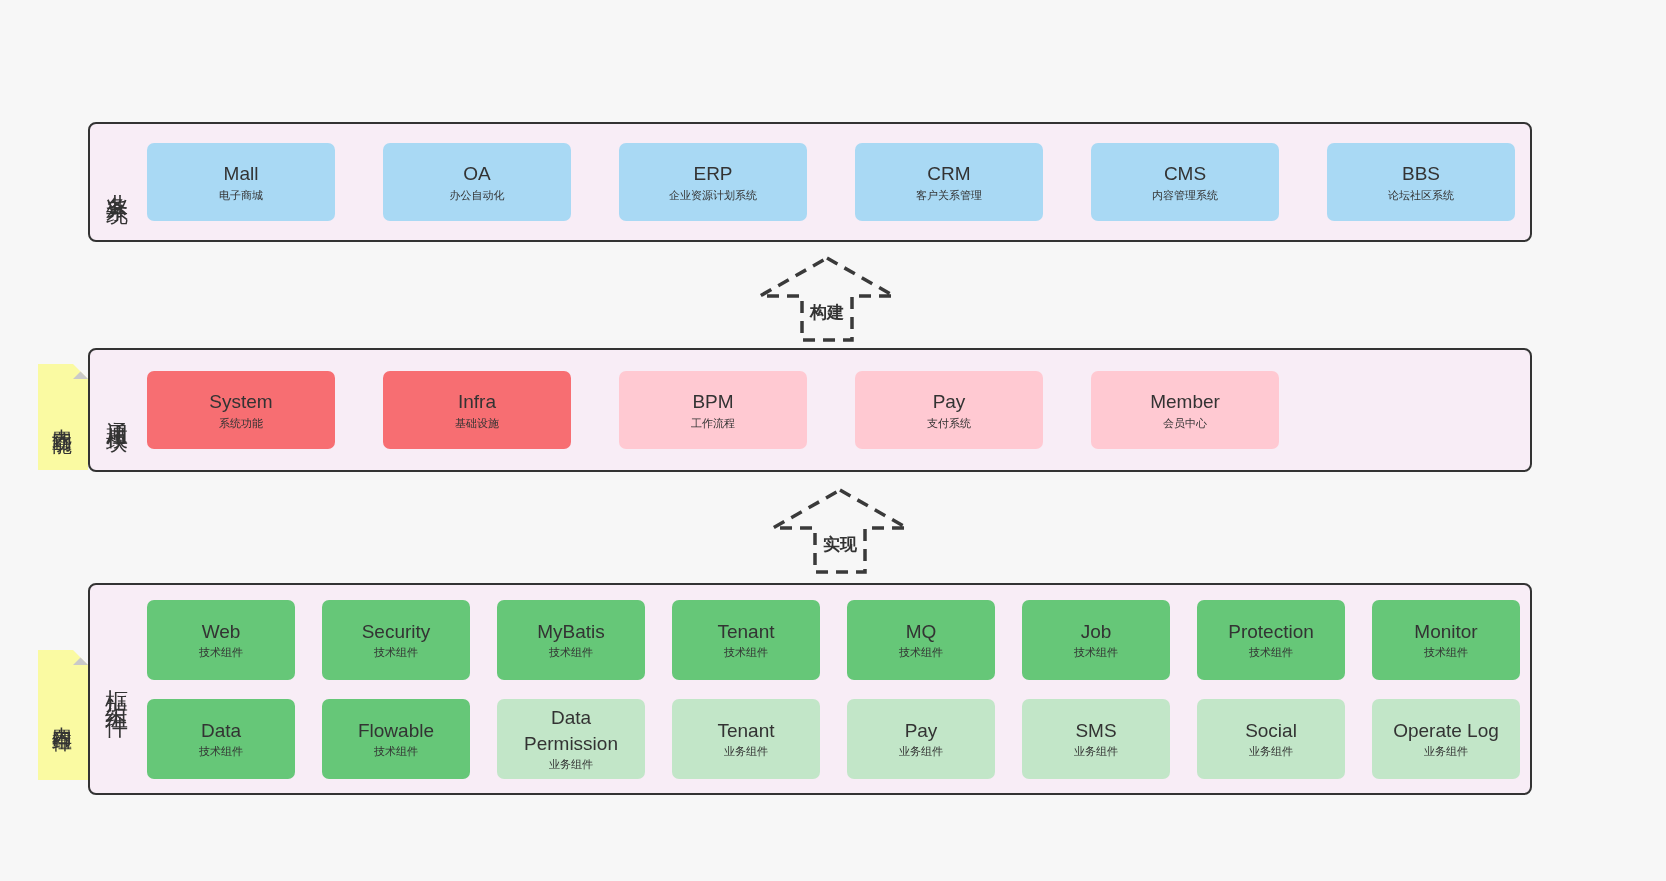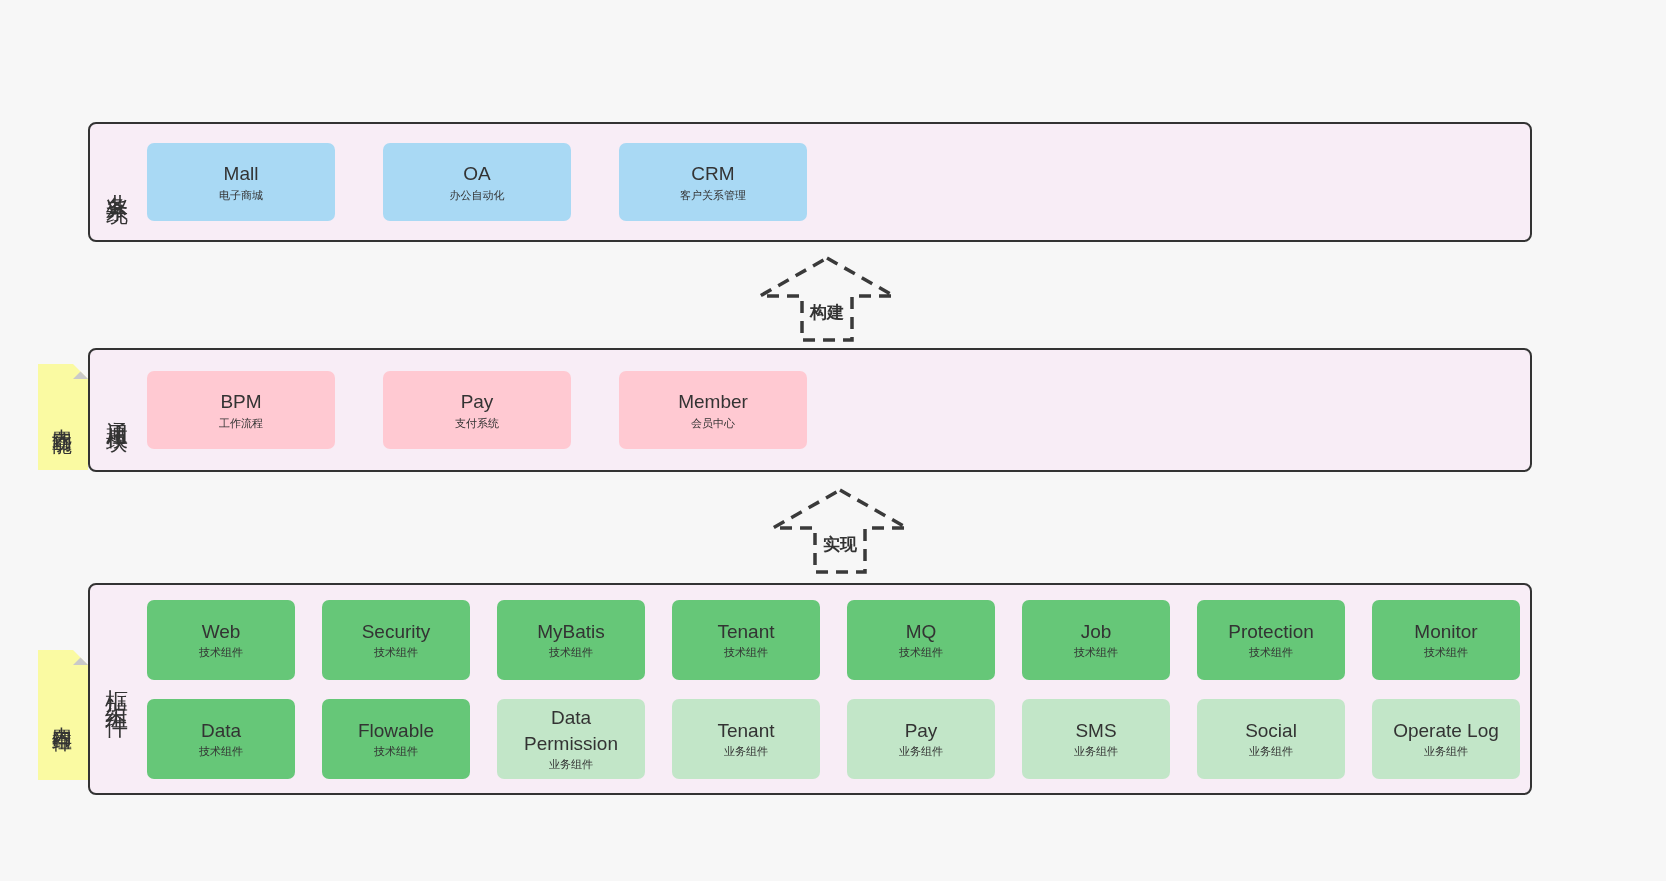--- a/index.html
+++ b/index.html
@@ -130,41 +130,61 @@
   <div class="box-row">
       <div class="box box-blue">
     <div class="box-name">Mall</div>
     <div class="box-desc">电子商城</div>
   </div>
       <div class="box box-blue">
     <div class="box-name">OA</div>
     <div class="box-desc">办公自动化</div>
   </div>
       <div class="box box-blue">
+    <div class="box-name">ERP</div>
+    <div class="box-desc">企业资源计划系统</div>
+  </div>
+      <div class="box box-blue">
     <div class="box-name">CRM</div>
     <div class="box-desc">客户关系管理</div>
+  </div>
+      <div class="box box-blue">
+    <div class="box-name">CMS</div>
+    <div class="box-desc">内容管理系统</div>
+  </div>
+      <div class="box box-blue">
+    <div class="box-name">BBS</div>
+    <div class="box-desc">论坛社区系统</div>
   </div>
     </div>
 </div>
 
 <div class="arrow arrow-build">
   <svg viewBox="0 0 140 88">
     <polygon points="70,3 137,41 95,41 95,85 45,85 45,41 3,41"></polygon>
     <rect x="48" y="44" width="44" height="26" fill="#f7f7f7"></rect>
     <text x="70" y="63" text-anchor="middle">构建</text>
   </svg>
 </div>
 
 <div class="sticky-note note-modules">
   <span class="fold"></span>
   <span class="note-label">内置功能</span>
 </div>
 <div class="panel panel-modules">
   <div class="side-label">通用模块</div>
   <div class="box-row">
+      <div class="box box-red">
+    <div class="box-name">System</div>
+    <div class="box-desc">系统功能</div>
+  </div>
+      <div class="box box-red">
+    <div class="box-name">Infra</div>
+    <div class="box-desc">基础设施</div>
+  </div>
       <div class="box box-pink">
     <div class="box-name">BPM</div>
     <div class="box-desc">工作流程</div>
   </div>
       <div class="box box-pink">
     <div class="box-name">Pay</div>
     <div class="box-desc">支付系统</div>
   </div>
       <div class="box box-pink">
     <div class="box-name">Member</div>

